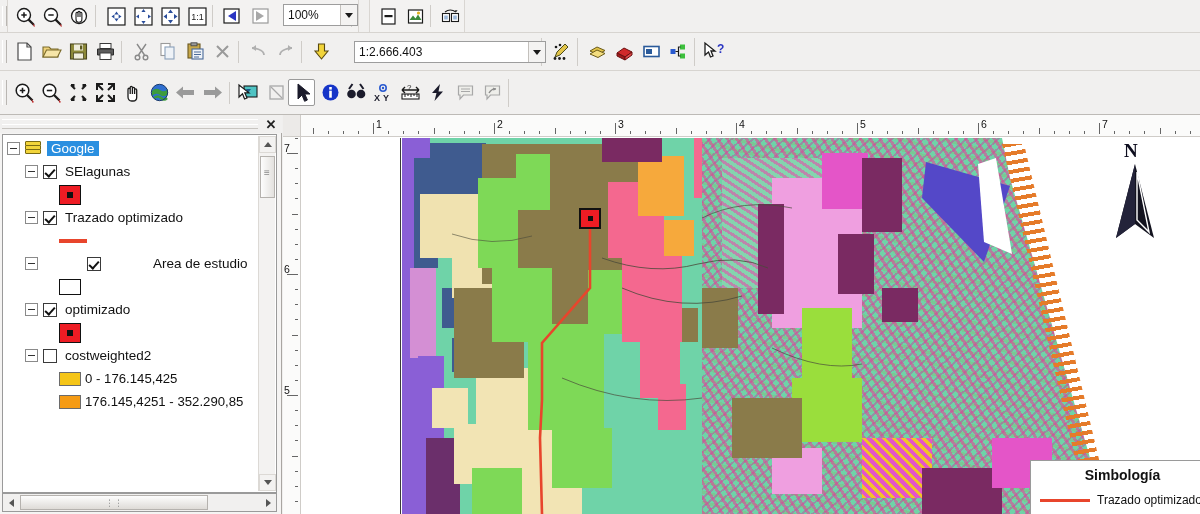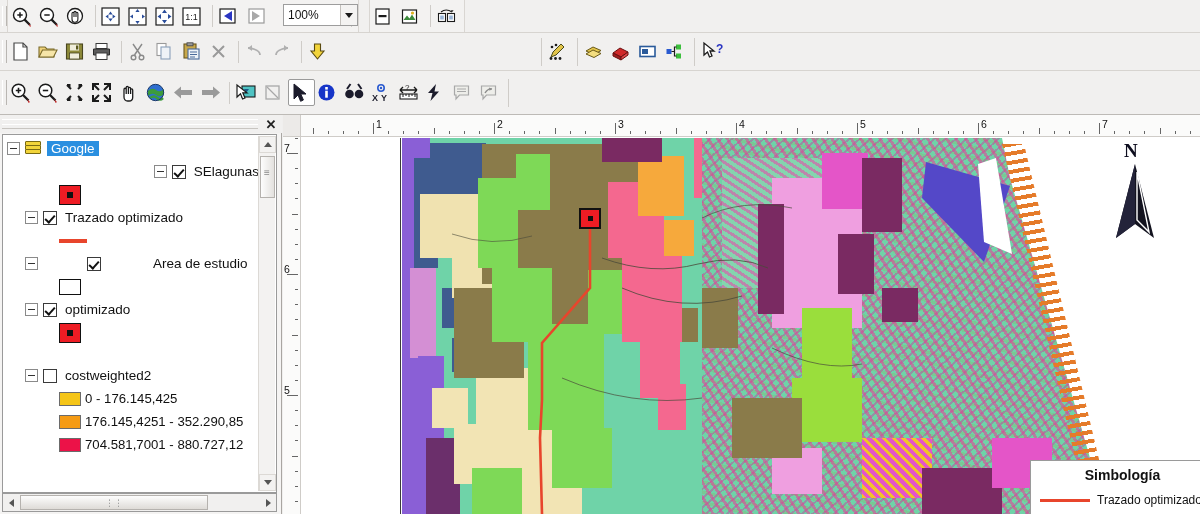--- a/index.html
+++ b/index.html
@@ -21,21 +21,21 @@
   #tb3 { top:71px; height:44px; border-bottom:1px solid #bdbab6; }
 
   .tgroup { display:flex; align-items:center; height:100%;
             border:1px solid #d9d6d2; border-top:none; border-bottom:none;
             background:#f3f2f1; padding:0 2px; }
   .tgroup.plain { border:none; background:transparent; }
   .handle { width:7px; height:100%; position:relative; }
   .handle::before{ content:""; position:absolute; left:2px; top:20%; bottom:20%;
                    width:3px; border-left:1px solid #fff; border-right:1px solid #b9b6b2; }
 
-  .tbtn { width:27px; height:27px; display:flex; align-items:center; justify-content:flex-start;
+  .tbtn { width:27px; height:27px; display:flex; align-items:center; justify-content:flex-end;
           border:1px solid transparent; border-radius:2px; cursor:default; position:relative; }
   .tbtn.active { border:1px solid #9a9a9a; background:#ffffff; }
   .sep { width:1px; height:22px; background:#cfccc8; margin:0 4px; }
   .sep.tall { height:28px; }
 
   
   .combo { height:22px; border:1px solid #9d9d9d; background:#fff; display:flex;
            align-items:center; padding:0 0 0 4px; }
   .combo .val { flex:1; font-size:12px; color:#111; line-height:20px; white-space:nowrap;
                 overflow:hidden; }
@@ -349,20 +349,26 @@
         </svg>
       </div>
       <div class="sep"></div>
       <div class="tbtn">
         <svg width="21" height="21" viewBox="0 0 21 21">
           <path d="M7.5 3 h6 v7 h3.5 L10.5 18 L4 10 h3.5 Z" fill="#f2d43a" stroke="#5a4a10" stroke-width="1.1"></path>
         </svg>
       </div>
     </div>
 
+    <div id="scalecombo" class="combo">
+      <span class="val">1:2.666.403</span>
+      <span class="arrow">
+          <i class="caret"></i>
+        </span>
+    </div>
 
     <div class="tgroup plain" style="margin-left:200px;">
       <div class="sep tall"></div>
       <div class="tbtn">
         <svg width="21" height="21" viewBox="0 0 21 21">
           <path d="M4 16 l2 -5 l8 -8 l3 3 l-8 8 Z" fill="#e3c54a" stroke="#4a4a1a" stroke-width="1"></path>
           <circle cx="4" cy="17.5" r="1.4" fill="#1b1b1b"></circle>
           <circle cx="8.5" cy="17.5" r="1.4" fill="#1b1b1b"></circle>
           <circle cx="13" cy="17.5" r="1.4" fill="#1b1b1b"></circle>
           <circle cx="5" cy="6" r="1.3" fill="#1b1b1b"></circle>
@@ -550,21 +556,21 @@
         <div class="trow" style="padding-left:4px;">
           <span class="exp"></span>
           <span class="layersicon">
               <i></i>
               <i></i>
               <i></i>
             </span>
           <span class="lname sel">Google</span>
         </div>
 
-        <div class="trow" style="padding-left:22px;justify-content:flex-end;">
+        <div class="trow" style="padding-left:22px;">
           <span class="exp"></span>
           <span class="cbx on"></span>
           <span class="lname">SElagunas</span>
         </div>
         <div class="symrow">
           <span class="sq-point">
               <b></b>
             </span>
         </div>
 
@@ -590,37 +596,33 @@
           <span class="exp"></span>
           <span class="cbx on"></span>
           <span class="lname">optimizado</span>
         </div>
         <div class="symrow">
           <span class="sq-point">
               <b></b>
             </span>
         </div>
 
-        <div class="trow" style="padding-left:22px;margin-top:20px;">
+        <div class="trow" style="padding-left:22px;">
           <span class="exp"></span>
           <span class="cbx"></span>
           <span class="lname">costweighted2</span>
         </div>
 
         <div class="clsrow">
           <span class="swatch" style="background:#f5c518"></span>
           <span class="clstxt">0 - 176.145,425</span>
         </div>
         <div class="clsrow">
           <span class="swatch" style="background:#f59b14"></span>
           <span class="clstxt">176.145,4251 - 352.290,85</span>
-        </div>
-        <div class="clsrow">
-          <span class="swatch" style="background:#ec1248"></span>
-          <span class="clstxt">704.581,7001 - 880.727,12</span>
         </div>
       </div>
 
       <div class="vsb">
         <div class="sbtn">
             <i class="sarrow-u"></i>
           </div>
         <div class="vthumb"></div>
         <div class="sbtn" style="position:absolute;bottom:0;left:0;">
             <i class="sarrow-d"></i>

